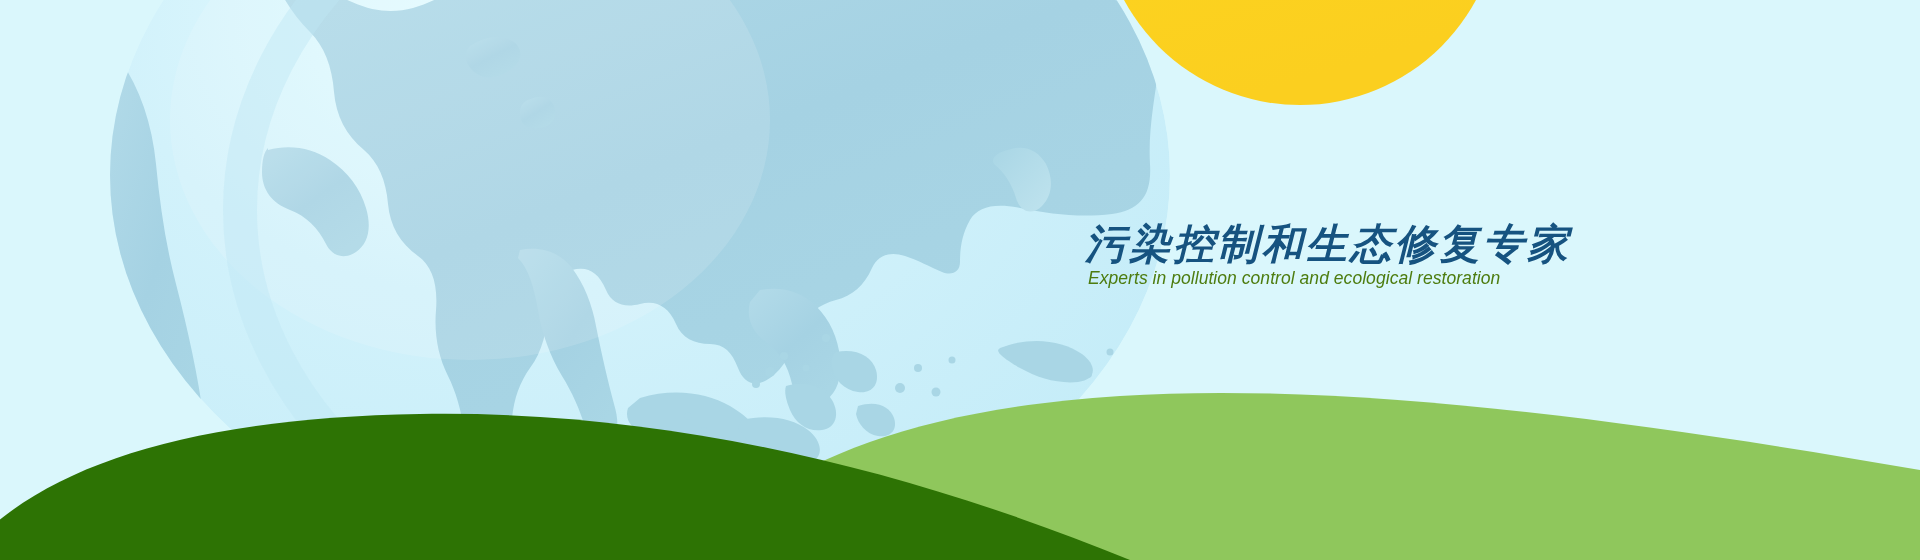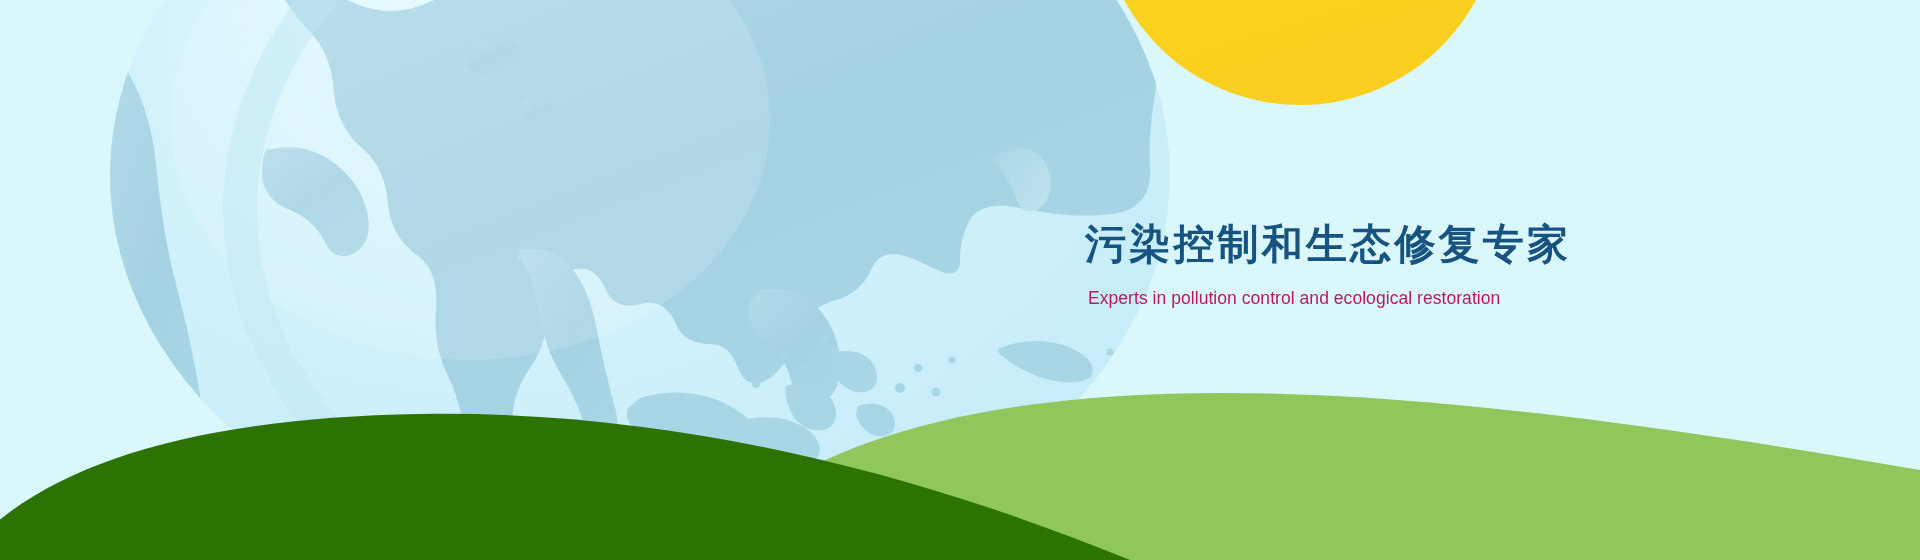--- a/index.html
+++ b/index.html
@@ -9,20 +9,21 @@
   }
   body {
     font-family: "Liberation Sans", sans-serif;
   }
   #banner {
     position: relative;
     width: 1920px;
     height: 560px;
     overflow: hidden;
     background: #daf7fc;
+    font-style: italic;
   }
   #banner-svg {
     position: absolute;
     top: 0;
     left: 0;
     width: 1920px;
     height: 560px;
     display: block;
   }
   .headline-block {
@@ -37,27 +38,27 @@
     margin: 0;
     font-family: "Liberation Sans", "DejaVu Sans", sans-serif;
     font-size: 41px;
     font-weight: bold;
     letter-spacing: 3.2px;
     line-height: 1.08;
     color: #165380;
     white-space: nowrap;
   }
   .headline-en {
-    margin: 22px 0 0 3px;
+    margin: 2px 0 0 3px;
     font-family: "Liberation Sans", "DejaVu Sans", sans-serif;
     font-size: 17.5px;
     font-weight: normal;
     letter-spacing: 0.05px;
     line-height: 1.2;
-    color: #be185d;
+    color: #4d7c0f;
     white-space: nowrap;
   }
 </style>
 </head>
 <body>
 
 <div id="banner">
 
   <svg id="banner-svg" viewBox="0 0 1920 560" preserveAspectRatio="none">
     <defs>

